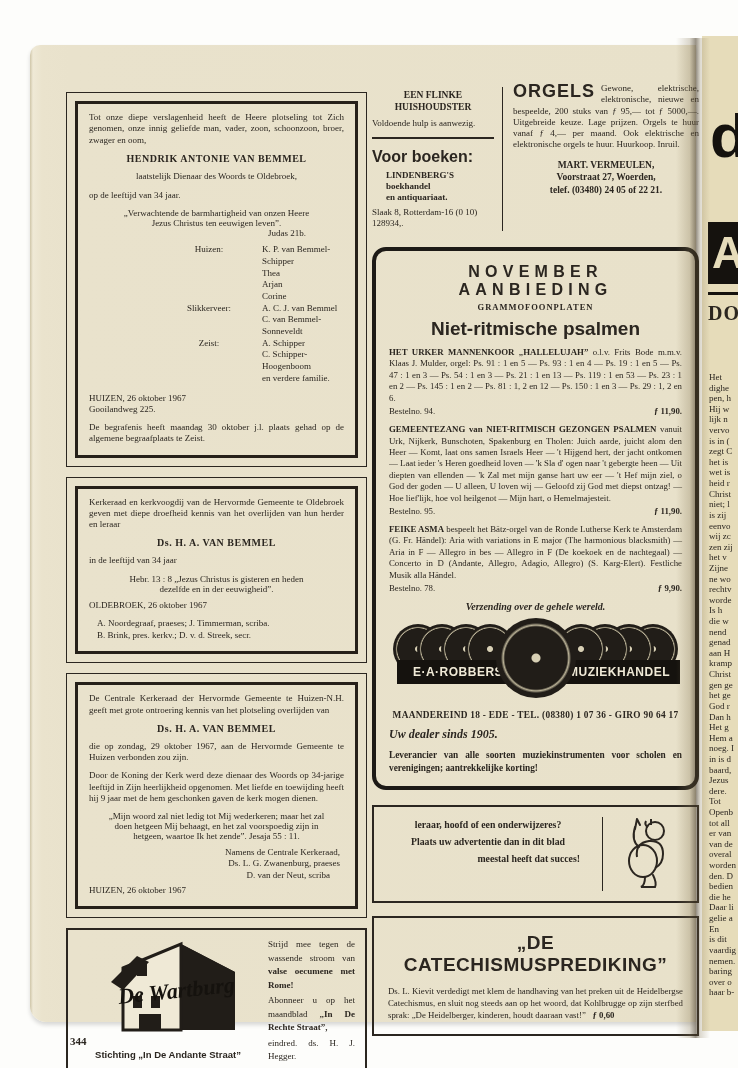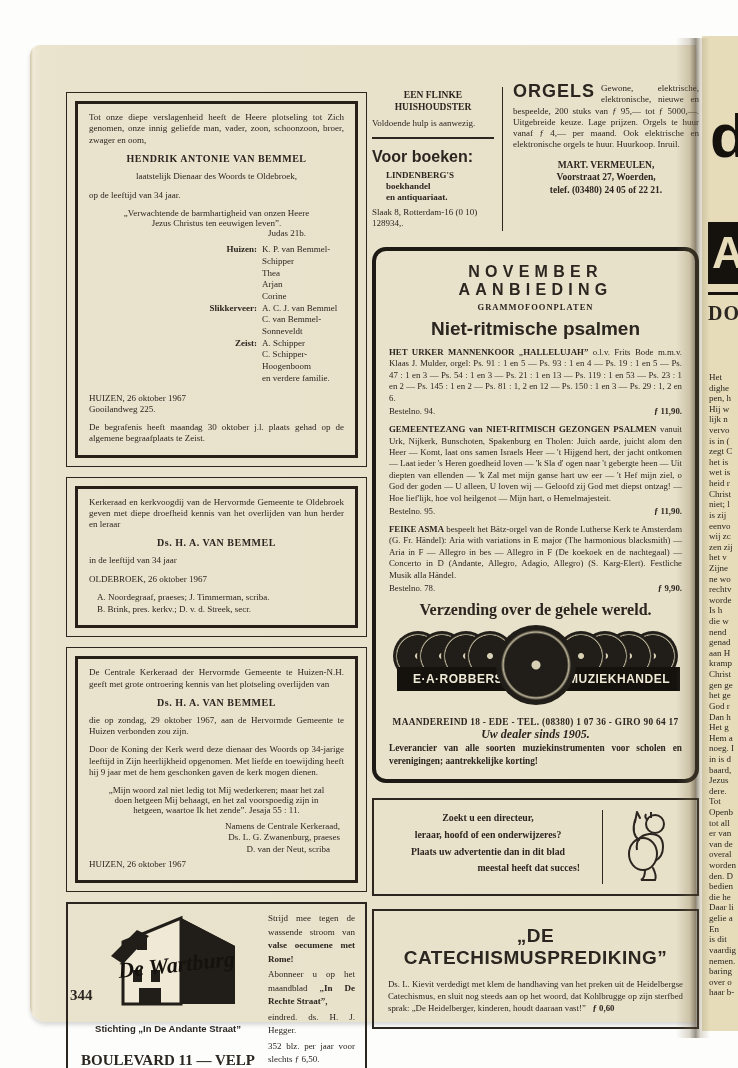--- a/index.html
+++ b/index.html
@@ -22,21 +22,21 @@
   
   .col-left{position:absolute;left:36px;top:47px;width:301px;}
   .col-mid{position:absolute;left:342px;top:38px;width:327px;}
   
   .notice{border:1px solid #2b2620;padding:8px;margin-bottom:10px;background:transparent;}
   .notice .inner{border:3px solid #262019;padding:8px 11px;}
   .notice p{margin:0 0 7px 0;}
   .nm{text-align:center;font-weight:bold;font-size:10px;letter-spacing:.5px;margin:6px 0 2px 0;}
   .quote{width:78%;margin:6px auto;text-align:center;font-size:9px;}
   .fam{display:grid;grid-template-columns:96px 1fr;column-gap:5px;margin:4px 0 8px 72px;font-size:9px;line-height:1.3;}
-  .fam .lab{text-align:right;font-weight:bold;}
+  .fam .lab{text-align:center;}
   
   .adbox{border:2px solid #2b2620;padding:8px 10px;margin-bottom:10px;}
   .wart{display:flex;gap:10px;}
   .wart-left{width:180px;text-align:center;}
   .wart-right{flex:1;font-size:9px;line-height:1.5;text-align:justify;}
   .wart-right p{margin:0 0 2px 0;}
   .wart-cap1{font-family:"Liberation Sans",sans-serif;font-weight:bold;font-size:9.5px;margin-top:3px;}
   .wart-cap2{font-weight:bold;font-size:15px;margin-top:18px;}
   
   .midtop{display:flex;min-height:152px;}
@@ -49,55 +49,55 @@
   .orgels-title{font-family:"Liberation Sans",sans-serif;font-weight:bold;font-size:18px;float:left;margin:-2px 6px 0 0;letter-spacing:1px;}
   .contact{font-weight:bold;text-align:center;font-size:9.5px;line-height:1.35;margin-top:8px;}
   
   .nov{border:4px solid #1d1a16;border-radius:14px;padding:10px 13px 12px 13px;margin-top:12px;}
   .nov-title{font-family:"Liberation Sans",sans-serif;font-weight:bold;font-size:16px;letter-spacing:.33em;text-align:center;margin:2px 0 3px 0;}
   .nov-sub{font-weight:bold;font-size:8.5px;letter-spacing:1px;text-align:center;margin-bottom:6px;}
   .nov-head2{font-family:"Liberation Sans",sans-serif;font-weight:bold;font-size:19px;text-align:center;margin:2px 0 7px 0;}
   .nov p.item{margin:0 0 2px 0;font-size:8.8px;line-height:1.3;text-align:justify;}
   .priceline{display:flex;justify-content:space-between;font-size:8.8px;margin:0 0 8px 0;}
   .priceline .pr{font-weight:bold;}
-  .ship{font-weight:bold;text-align:center;font-size:16px;margin:6px 0 4px 0;}
+  .ship{font-weight:bold;font-style:italic;text-align:center;font-size:10px;margin:6px 0 4px 0;}
   
   .robbers{position:relative;height:88px;margin:2px 0 6px 0;}
   .disc{position:absolute;border-radius:50%;
     background:radial-gradient(circle,#d8d0b5 0 2.5px,#211d18 3.5px 58%,#b8b095 60%,#211d18 64%);}
   .disc.s{width:50px;height:50px;top:8px;}
   .disc.big{width:80px;height:80px;left:50%;top:2px;margin-left:-40px;z-index:3;
     background:radial-gradient(circle,#d8d0b5 0 4px,#211d18 5px 55%,#b8b095 58%,#211d18 62%);}
   .band{position:absolute;top:44px;height:24px;background:#15120e;z-index:2;
     display:flex;align-items:center;justify-content:center;
     font-family:"Liberation Sans",sans-serif;font-weight:bold;color:#efe9d6;font-size:12px;letter-spacing:.5px;}
   .band.l{left:8px;width:122px;}
   .band.r{right:2px;width:122px;}
   .addr{font-weight:bold;text-align:center;font-size:9.3px;letter-spacing:.3px;}
-  .dealer{font-style:italic;font-weight:bold;text-align:center;font-size:12px;margin:0 0;}
+  .dealer{font-style:italic;font-weight:bold;font-size:12px;margin:7px 0;}
   .lever{font-weight:bold;font-size:9.3px;line-height:1.35;text-align:justify;}
   
   .zoekt{border:2px solid #2b2620;margin-top:15px;display:flex;padding:10px 8px;}
   .zoekt-text{flex:1;font-weight:bold;font-size:9.8px;line-height:1.7;padding-right:8px;}
   .zoekt-div{width:1px;background:#2b2620;}
   .zoekt-fig{width:86px;display:flex;align-items:center;justify-content:center;}
   
   .cat{border:2px solid #2b2620;margin-top:13px;padding:12px 14px;}
   .cat-title{font-family:"Liberation Sans",sans-serif;font-weight:bold;font-size:19px;text-align:center;margin:2px 0 10px 0;letter-spacing:.5px;}
   .cat-body{margin-left:60px;font-size:8.8px;line-height:1.35;text-align:justify;}
   .cat-price{white-space:nowrap;font-weight:bold;}
   
   .rp-d{font-family:"Liberation Sans",sans-serif;font-weight:bold;font-size:62px;line-height:.9;
         color:#15120e;position:absolute;left:8px;top:72px;}
   .rp-A{position:absolute;left:6px;top:186px;width:40px;height:62px;background:#15120e;color:#e6dcba;
         font-family:"Liberation Sans",sans-serif;font-weight:bold;font-size:44px;display:flex;align-items:center;padding-left:4px;}
   .rp-rule{position:absolute;left:6px;top:256px;width:34px;border-top:3px solid #15120e;}
   .rp-do{position:absolute;left:6px;top:266px;font-weight:bold;font-size:20px;letter-spacing:1px;}
   .rp-col{position:absolute;left:7px;top:336px;width:34px;font-size:9px;line-height:1.18;white-space:pre-line;}
-  .pagenum{position:absolute;left:40px;top:942px;font-weight:bold;font-size:15px;}
+  .pagenum{position:absolute;left:40px;top:990px;font-weight:bold;font-size:11px;}
 </style>
 </head>
 <body>
 
 <div class="scan">
 
   <div class="page-left">
 
     <div class="col-left">
 
@@ -135,20 +135,21 @@
           <p class="t">Gooilandweg 225.</p>
           <p class="t" style="margin-bottom:2px">De begrafenis heeft maandag 30 oktober j.l. plaats gehad op de algemene begraafplaats te Zeist.</p>
         </div>
       </div>
 
       <div class="notice">
         <div class="inner">
           <p class="t">Kerkeraad en kerkvoogdij van de Hervormde Gemeente te Oldebroek geven met diepe droefheid kennis van het overlijden van hun herder en leraar</p>
           <p class="nm">Ds. H. A. VAN BEMMEL</p>
           <p class="t" style="margin-top:7px">in de leeftijd van 34 jaar</p>
+          <div class="quote">Hebr. 13 : 8 „Jezus Christus is gisteren en heden dezelfde en in der eeuwigheid”.</div>
           <p class="t">OLDEBROEK, 26 oktober 1967</p>
           <p class="t" style="margin:0 0 1px 8px">A. Noordegraaf, praeses; J. Timmerman, scriba.</p>
           <p class="t" style="margin:0 0 2px 8px">B. Brink, pres. kerkv.; D. v. d. Streek, secr.</p>
         </div>
       </div>
 
       <div class="notice">
         <div class="inner">
           <p class="t">De Centrale Kerkeraad der Hervormde Gemeente te Huizen-N.H. geeft met grote ontroering kennis van het plotseling overlijden van</p>
           <p class="nm">Ds. H. A. VAN BEMMEL</p>
@@ -259,21 +260,20 @@
           <div class="disc big"></div>
         </div>
 
         <div class="addr">MAANDEREIND 18 - EDE - TEL. (08380) 1 07 36 - GIRO 90 64 17</div>
         <div class="dealer">Uw dealer sinds 1905.</div>
         <div class="lever">Leverancier van alle soorten muziekinstrumenten voor scholen en verenigingen; aantrekkelijke korting!</div>
       </div>
 
       <div class="zoekt">
         <div class="zoekt-text c">
-          <div>Zoekt u een directeur,</div>
           <div>leraar, hoofd of een onderwijzeres?</div>
           <div>Plaats uw advertentie dan in dit blad</div>
           <div class="r" style="padding-right:14px">meestal heeft dat succes!</div>
         </div>
         <div class="zoekt-div"></div>
         <div class="zoekt-fig">
           <svg width="62" height="74" viewBox="0 0 62 74" fill="none" stroke="#2b2620" stroke-width="2">
             <circle cx="40" cy="14" r="9"></circle>
             <path d="M33 10 q-4 -2 -2 -6"></path>
             <line x1="36" y1="2" x2="36" y2="8"></line>

